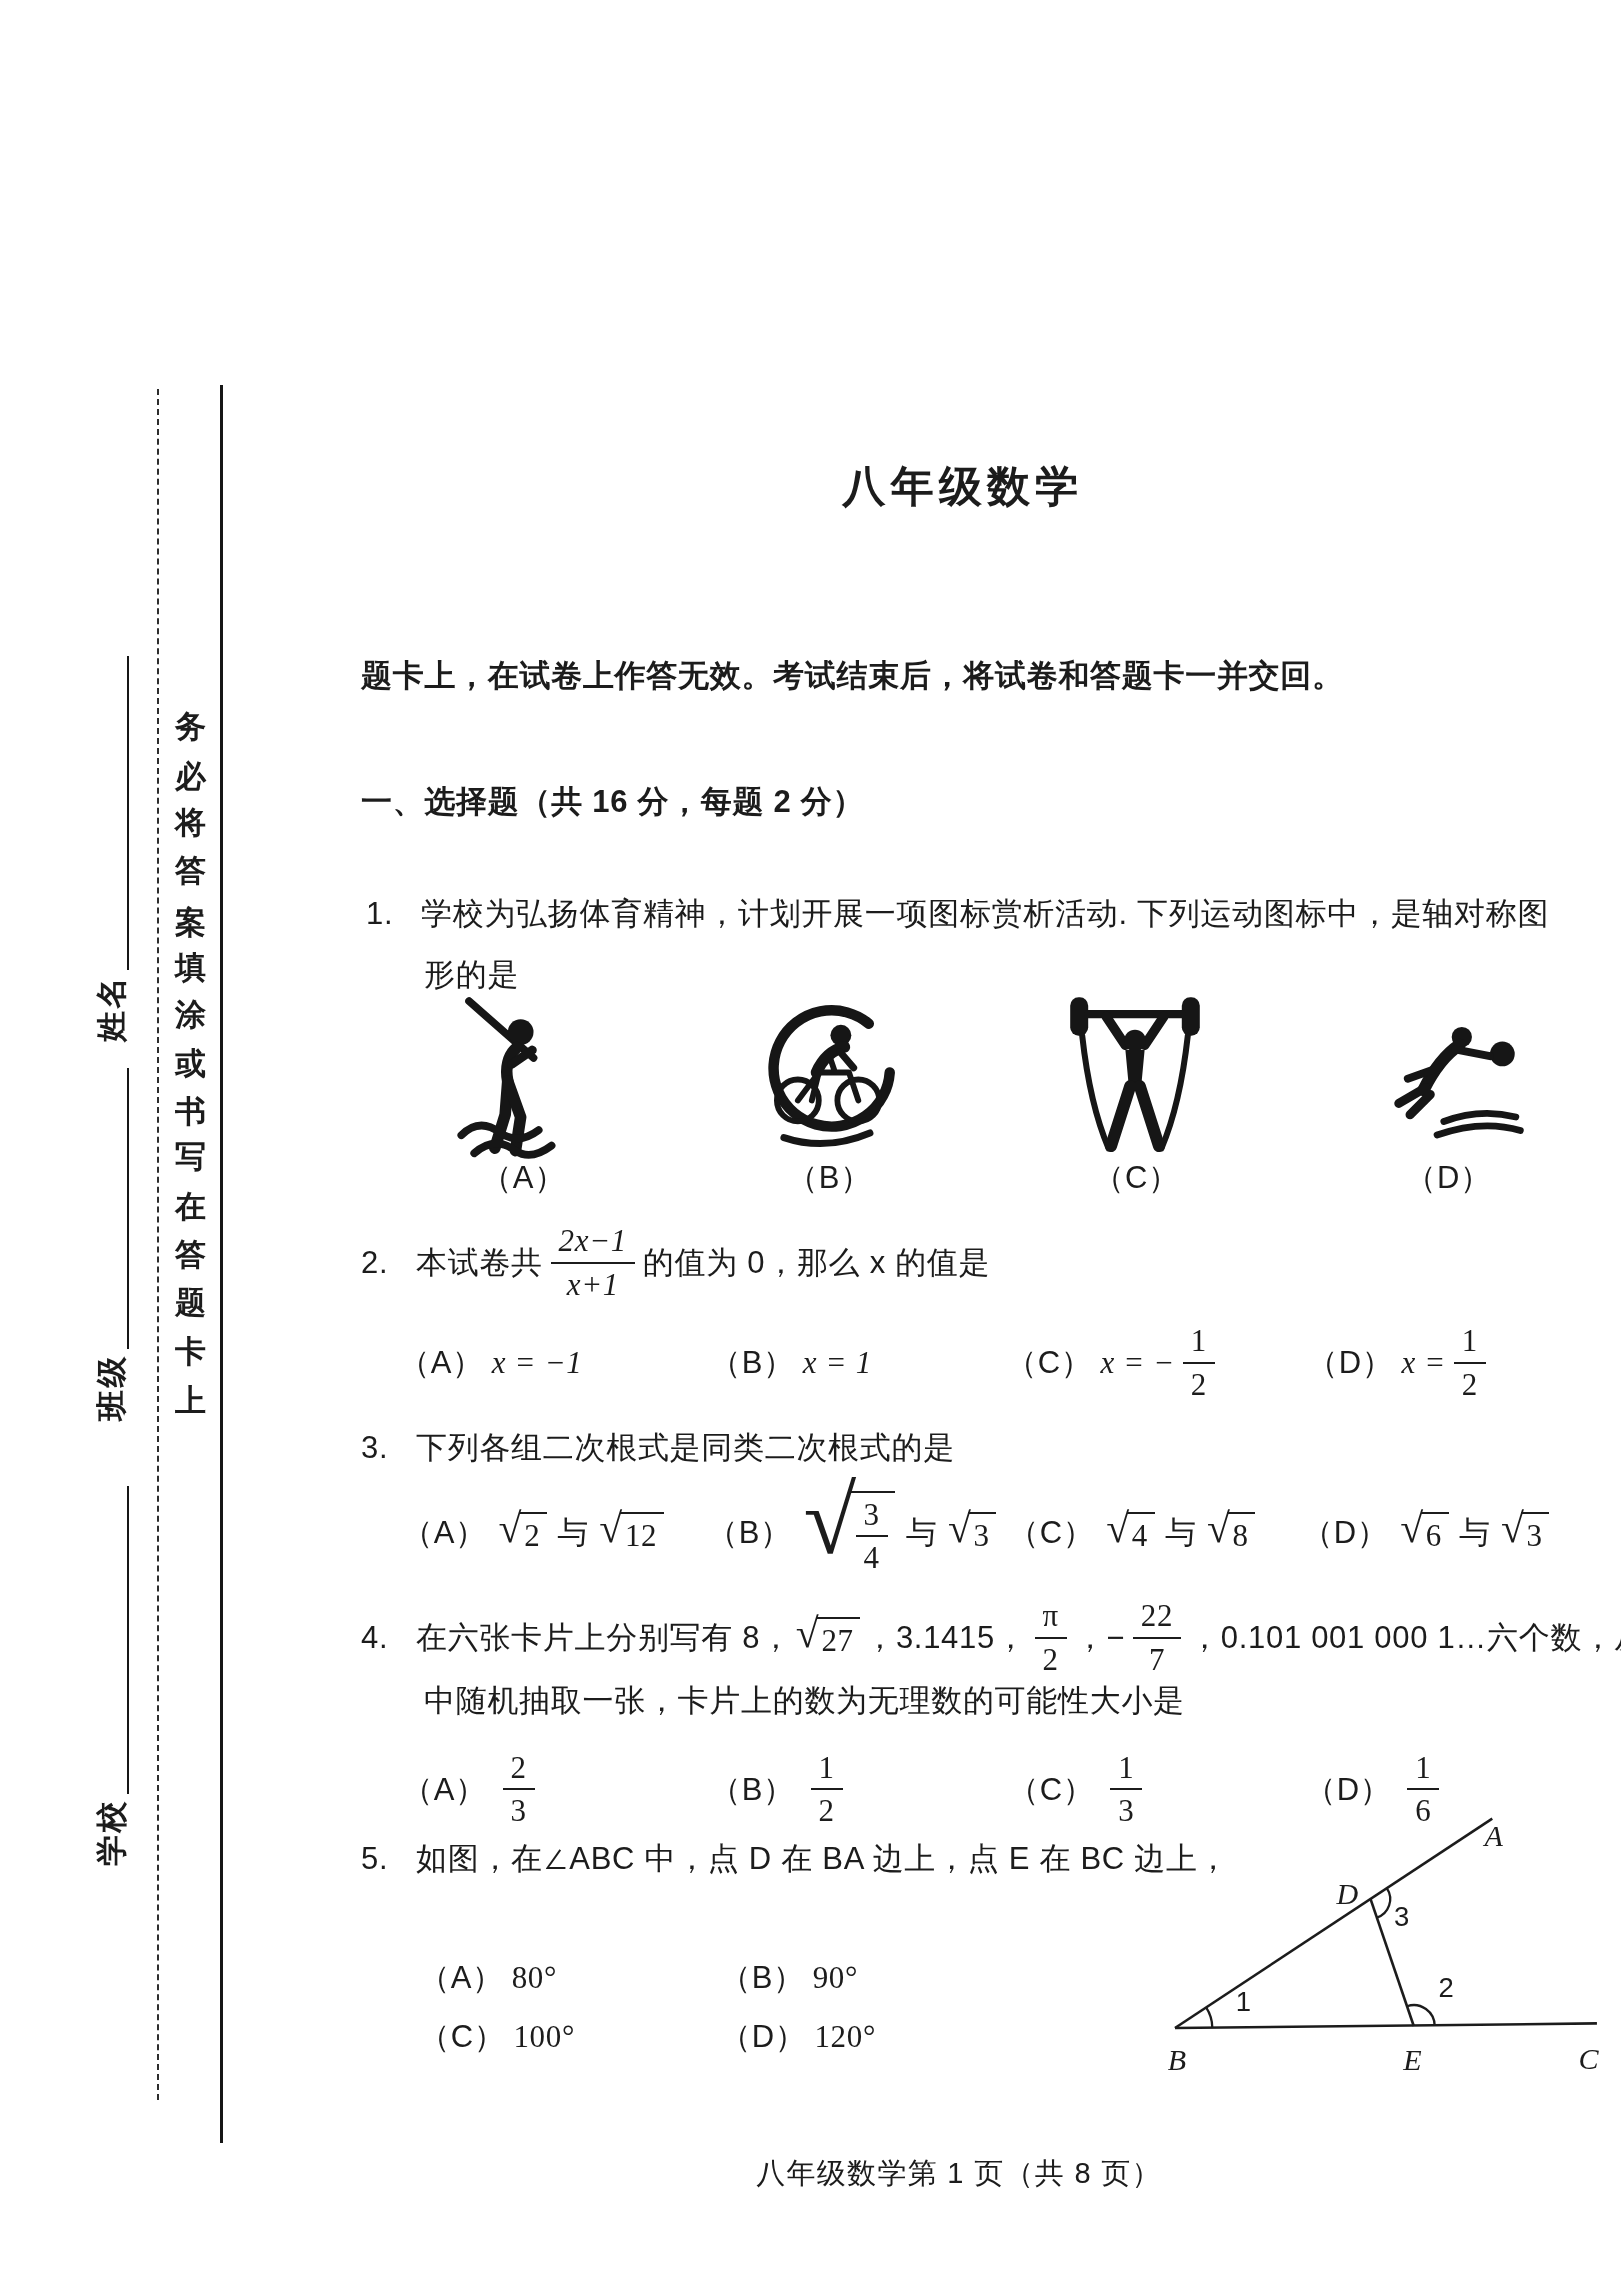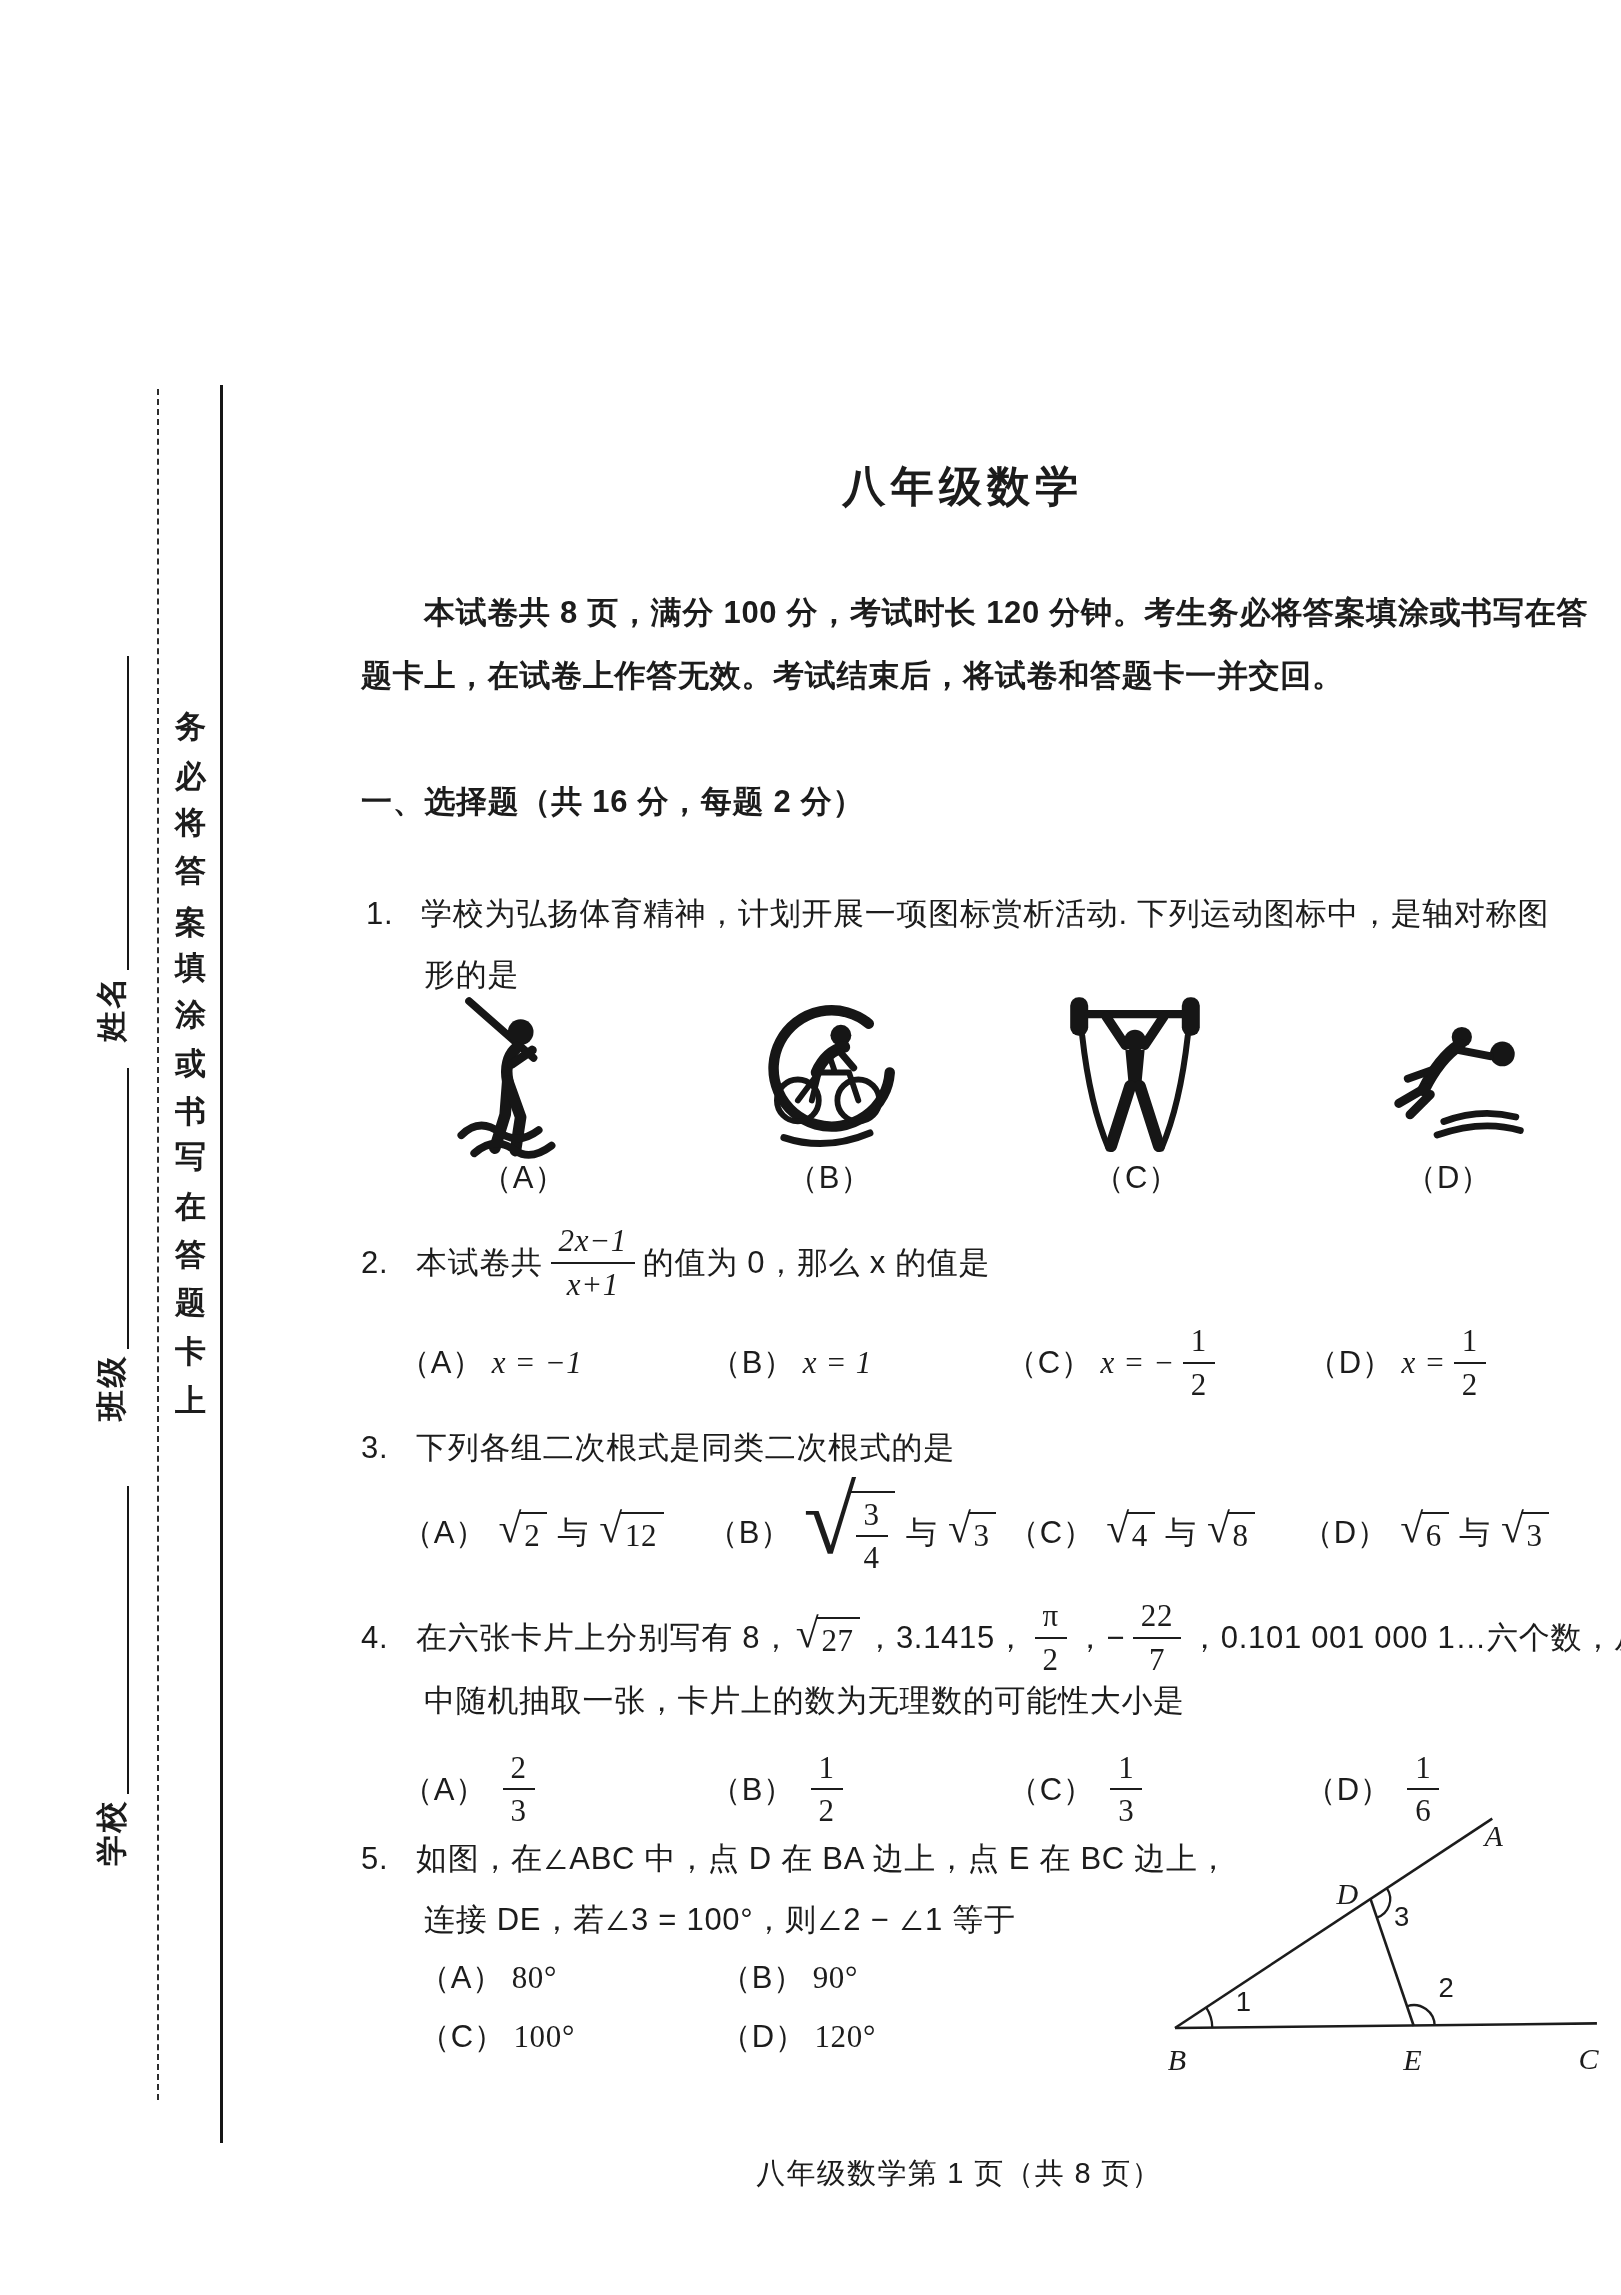--- a/index.html
+++ b/index.html
@@ -64,21 +64,20 @@
     <span class="flabel">班级</span>
     <span class="fline"></span>
   </div>
   <div class="field" style="left:88px;top:1866px;width:380px;">
     <span class="flabel">学校</span>
     <span class="fline"></span>
   </div>
 
   <div class="abs center t2" style="left:300px;top:458px;width:1326px;">八年级数学</div>
 
-  <div class="abs line b" style="left:424px;top:595px;">本试卷共 8 页，满分 100 分，考试时长 120 分钟。考生务必将答案填涂或书写在答</div>
   <div class="abs line b" style="left:361px;top:658px;text-align:right;">题卡上，在试卷上作答无效。考试结束后，将试卷和答题卡一并交回。</div>
 
   <div class="abs line b" style="left:361px;top:784px;">一、选择题（共 16 分，每题 2 分）</div>
 
   <div class="abs line qline" style="left:366px;top:896px;">
     <span class="qnum">1.</span>
     <span>学校为弘扬体育精神，计划开展一项图标赏析活动. 下列运动图标中，是轴对称图</span>
   </div>
   <div class="abs line" style="left:424px;top:957px;">形的是</div>
 
@@ -272,21 +271,20 @@
     <span class="frac">
       <span class="fn">1</span>
       <span class="fd">6</span>
     </span>
   </div>
 
   <div class="abs line qline" style="left:361px;top:1841px;">
     <span class="qnum">5.</span>
     <span>如图，在∠ABC 中，点 D 在 BA 边上，点 E 在 BC 边上，</span>
   </div>
-  <div class="abs line" style="left:424px;top:1902px;">连接 DE，若∠3 = 100°，则∠2 − ∠1 等于</div>
   <div class="abs line qline" style="left:419px;top:1960px;">
     <span class="optlabel">（A）</span>
     <span class="mnum">80°</span>
   </div>
   <div class="abs line qline" style="left:720px;top:1960px;">
     <span class="optlabel">（B）</span>
     <span class="mnum">90°</span>
   </div>
   <div class="abs line qline" style="left:419px;top:2019px;">
     <span class="optlabel">（C）</span>

